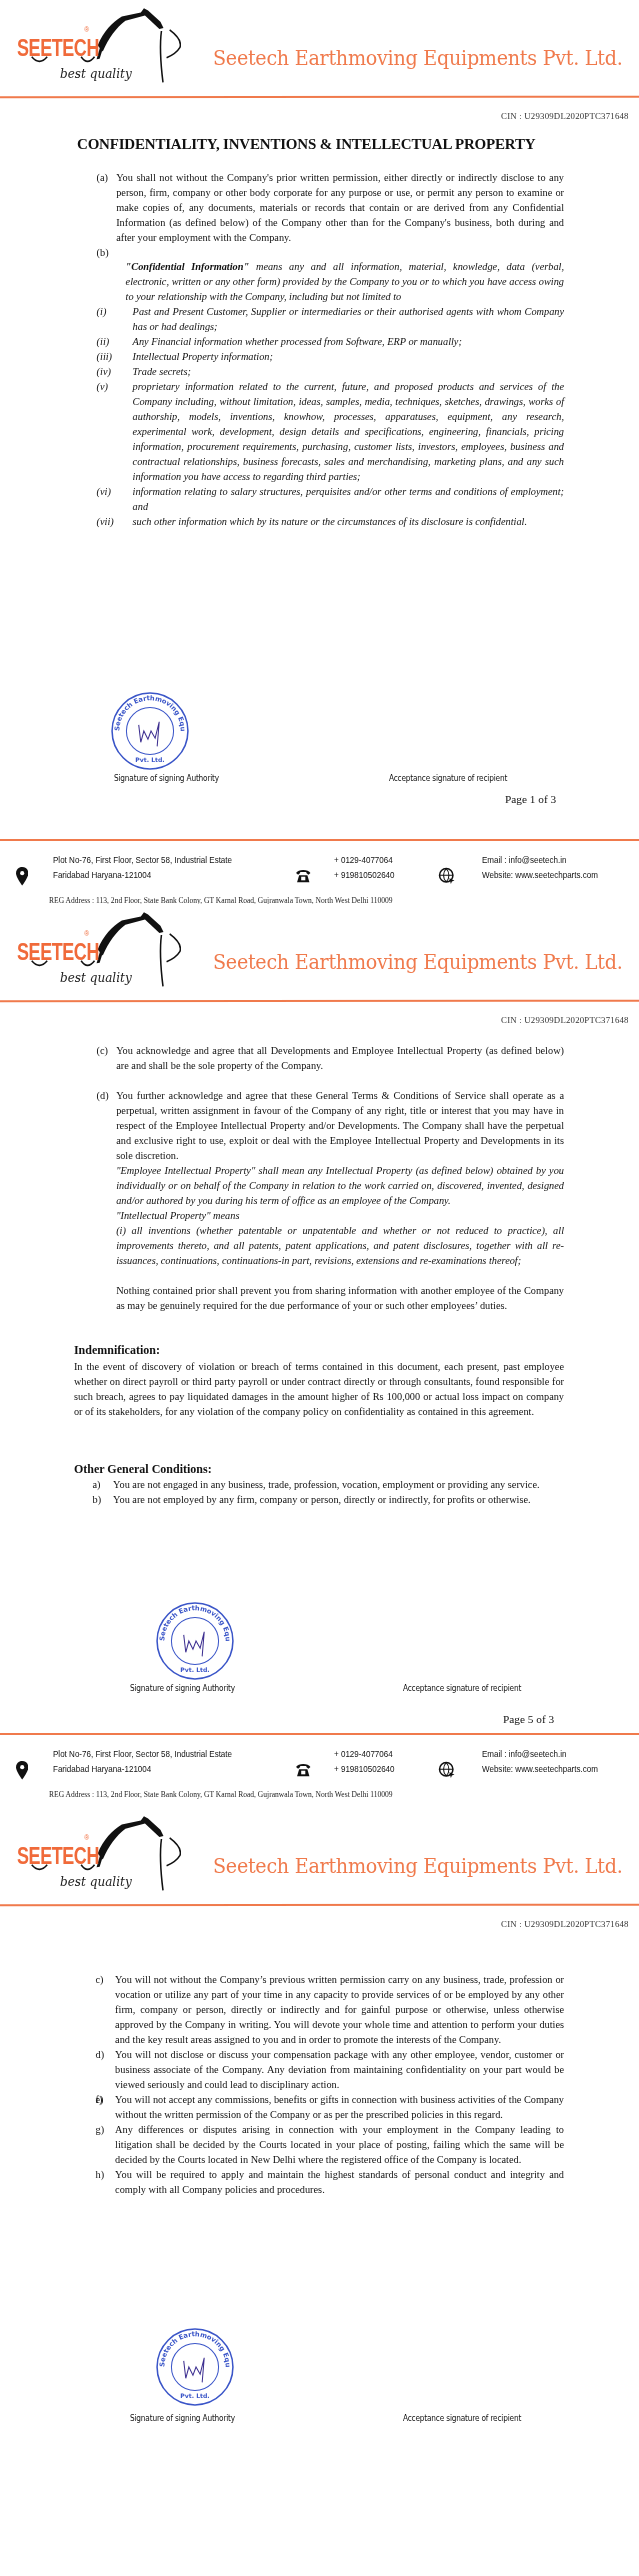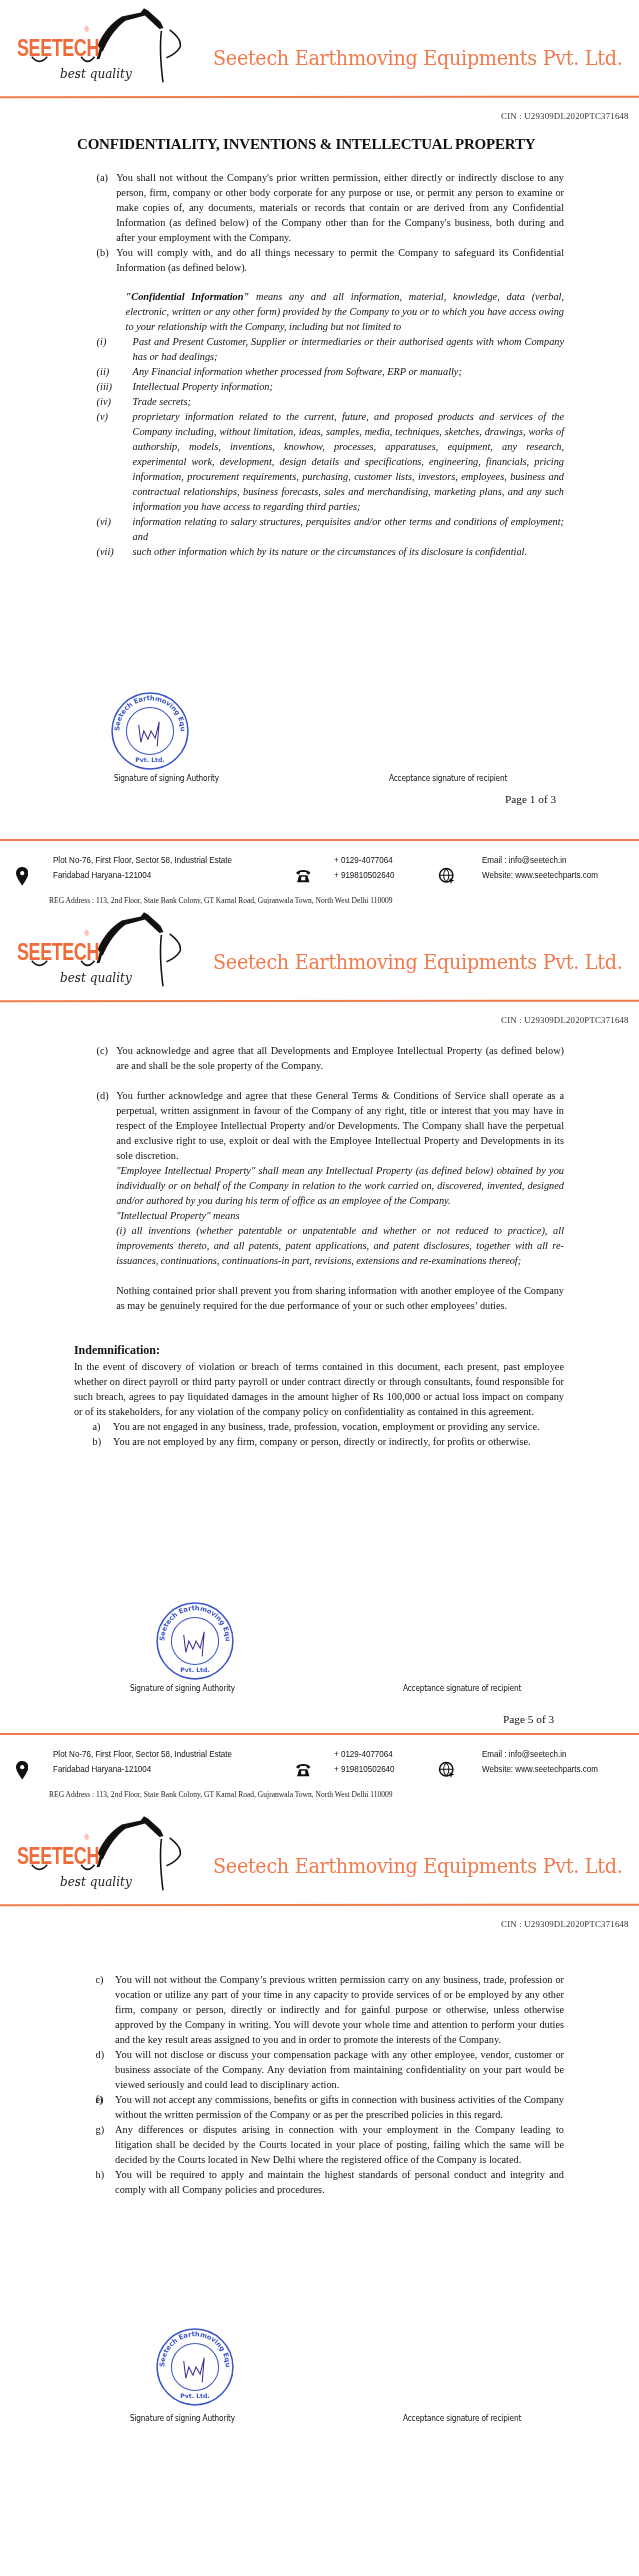--- a/index.html
+++ b/index.html
@@ -77,21 +77,21 @@
     </div>
     <div class="company-name" style="color: rgb(240, 122, 76);">Seetech Earthmoving Equipments Pvt. Ltd.</div>
     <div class="orange-rule hdr-rule" style="background: rgb(240, 122, 76);"></div>
     <div class="cin">CIN : U29309DL2020PTC371648</div>
   </div>
 
   <div class="content" style="top:134px;">
     <h1 class="doc-title">CONFIDENTIALITY, INVENTIONS &amp; INTELLECTUAL PROPERTY</h1>
     <ul class="lst" style="margin-top:15.5px; margin-left:19.6px;">
       <li><span class="mk">(a)</span><span>You shall not without the Company's prior written permission, either directly or indirectly disclose to any person, firm, company or other body corporate for any purpose or use, or permit any person to examine or make copies of, any documents, materials or records that contain or are derived from any Confidential Information (as defined below) of the Company other than for the Company's business, both during and after your employment with the Company.</span></li>
-      <li><span class="mk">(b)</span><span>You will comply with, and do all things necessary to permit the Company to safeguard its Confidential Information (as defined below).</span></li>
+      <li><span class="mk">(b)</span></li>
     </ul>
     <p class="def-block" style="margin-top:14.4px; margin-left:19.6px; padding-left:29px;"><b>"Confidential Information"</b><span> means any and all information, material, knowledge, data (verbal, electronic, written or any other form) provided by the Company to you or to which you have access owing to your relationship with the Company, including but not limited to</span></p>
     <ul class="roman" style="margin-left:19.6px;">
       <li><span class="mk">(i)</span><span>Past and Present Customer, Supplier or intermediaries or their authorised agents with whom Company has or had dealings;</span></li>
       <li><span class="mk">(ii)</span><span>Any Financial information whether processed from Software, ERP or manually;</span></li>
       <li><span class="mk">(iii)</span><span>Intellectual Property information;</span></li>
       <li><span class="mk">(iv)</span><span>Trade secrets;</span></li>
       <li><span class="mk">(v)</span><span>proprietary information related to the current, future, and proposed products and services of the Company including, without limitation, ideas, samples, media, techniques, sketches, drawings, works of authorship, models, inventions, knowhow, processes, apparatuses, equipment, any research, experimental work, development, design details and specifications, engineering, financials, pricing information, procurement requirements, purchasing, customer lists, investors, employees, business and contractual relationships, business forecasts, sales and merchandising, marketing plans, and any such information you have access to regarding third parties;</span></li>
       <li><span class="mk">(vi)</span><span>information relating to salary structures, perquisites and/or other terms and conditions of employment; and</span></li>
       <li><span class="mk">(vii)</span><span>such other information which by its nature or the circumstances of its disclosure is confidential.</span></li>
@@ -169,20 +169,21 @@
       <li><span class="mk">(c)</span><span>You acknowledge and agree that all Developments and Employee Intellectual Property (as defined below) are and shall be the sole property of the Company.</span></li>
       <li style="margin-top:15px;"><span class="mk">(d)</span><span>You further acknowledge and agree that these General Terms &amp; Conditions of Service shall operate as a perpetual, written assignment in favour of the Company of any right, title or interest that you may have in respect of the Employee Intellectual Property and/or Developments. The Company shall have the perpetual and exclusive right to use, exploit or deal with the Employee Intellectual Property and Developments in its sole discretion.</span>
         <div class="it">"Employee Intellectual Property" shall mean any Intellectual Property (as defined below) obtained by you individually or on behalf of the Company in relation to the work carried on, discovered, invented, designed and/or authored by you during his term of office as an employee of the Company.</div>
         <div class="it">"Intellectual Property" means</div>
         <div class="it">(i) all inventions (whether patentable or unpatentable and whether or not reduced to practice), all improvements thereto, and all patents, patent applications, and patent disclosures, together with all re-issuances, continuations, continuations-in part, revisions, extensions and re-examinations thereof;</div>
         <p class="para" style="margin-top:15px;">Nothing contained prior shall prevent you from sharing information with another employee of the Company as may be genuinely required for the due performance of your or such other employees’ duties.</p>
       </li>
     </ul>
     <div class="sec-head" style="margin-top:30px; margin-left:-3.1px;">Indemnification:</div>
     <p class="para" style="margin-left:-3.1px;">In the event of discovery of violation or breach of terms contained in this document, each present, past employee whether on direct payroll or third party payroll or under contract directly or through consultants, found responsible for such breach, agrees to pay liquidated damages in the amount higher of Rs 100,000 or actual loss impact on company or of its stakeholders, for any violation of the company policy on confidentiality as contained in this agreement.</p>
+    <div class="sec-head" style="margin-top:43px; margin-left:-3.1px;">Other General Conditions:</div>
     <ul class="lst ogc" style="margin-left:15.5px;">
       <li><span class="mk">a)</span><span>You are not engaged in any business, trade, profession, vocation, employment or providing any service.</span></li>
       <li><span class="mk">b)</span><span>You are not employed by any firm, company or person, directly or indirectly, for profits or otherwise.</span></li>
     </ul>
   </div>
 
   <div class="sig-row" style="top:696px;">
     <svg class="stamp" style="left:154px; top:0;" viewBox="0 0 160 160">
       <circle cx="80" cy="80" r="74" fill="none" stroke="#3a55c8" stroke-width="3"></circle>
       <circle cx="80" cy="80" r="46" fill="none" stroke="#3a55c8" stroke-width="2"></circle>

